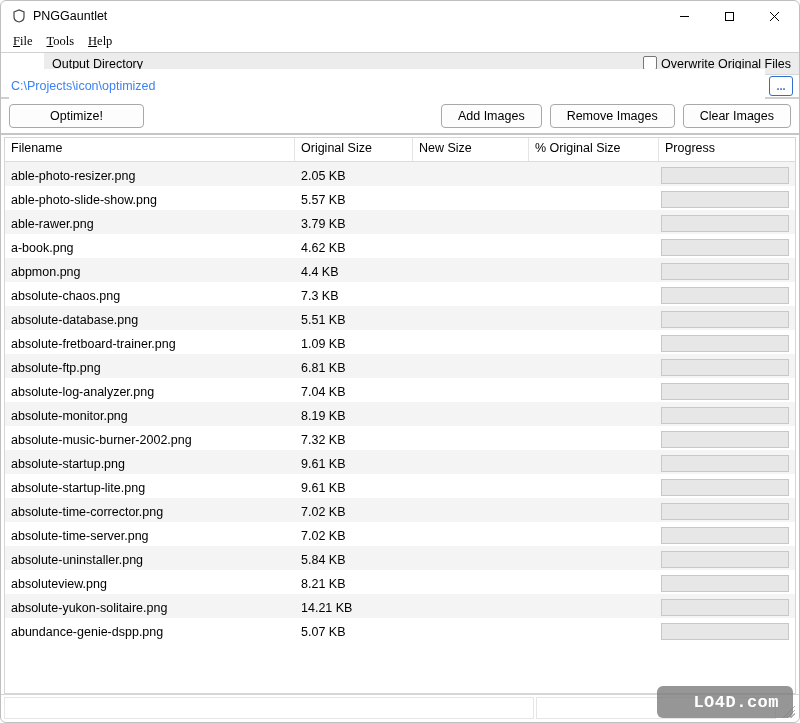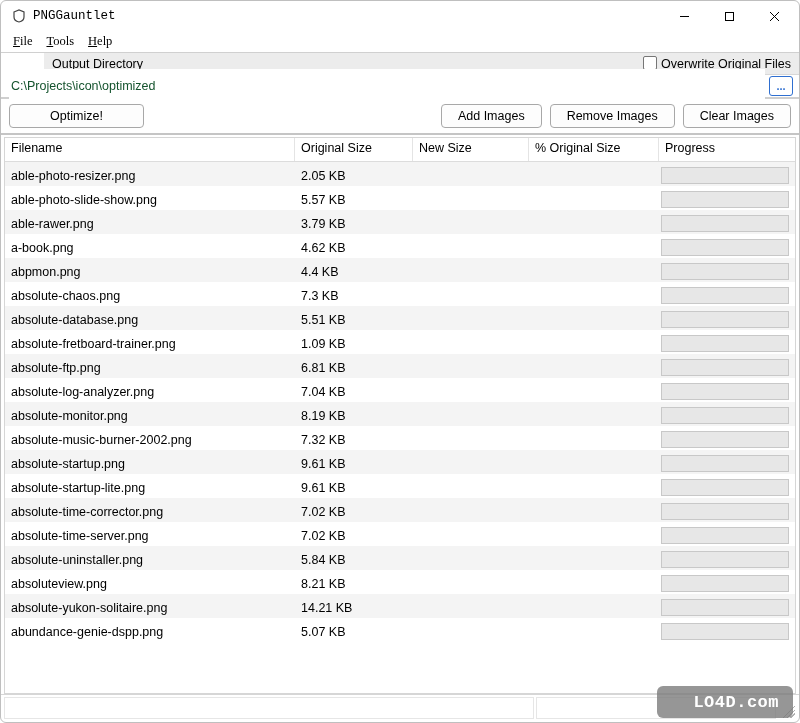--- a/index.html
+++ b/index.html
@@ -26,21 +26,20 @@
     padding: 0 2px 0 10px;
   }
   .titlebar .app-icon {
     width: 16px; height: 16px;
     margin-right: 6px;
     display: inline-flex; align-items: center; justify-content: center;
   }
   .titlebar .title {
     flex: 1;
     font-size: 12.5px;
-    font-family: Liberation Mono, monospace;
   }
   .winbtn {
     width: 45px; height: 28px;
     display: flex; align-items: center; justify-content: center;
     font-size: 14px;
     background: transparent;
     border: none;
   }
   .winbtn svg { stroke: #000; }
   
@@ -86,21 +85,21 @@
     gap: 4px;
     border-bottom: 2px solid #cfcfcf;
   }
   .path-input {
     flex: 1;
     height: 34px;
     border: none;
     font: inherit;
     padding: 17px 2px;
     outline: none;
-    color: #14532d;
+    color: #3b82f6;
   }
   .browse-btn {
     width: 24px; height: 20px;
     border: 1px solid #2f6fd0;
     border-radius: 3px;
     background: #fff;
     color: #2f6fd0;
     display: flex; align-items: center; justify-content: center;
     font-weight: bold;
     font-size: 11px;

